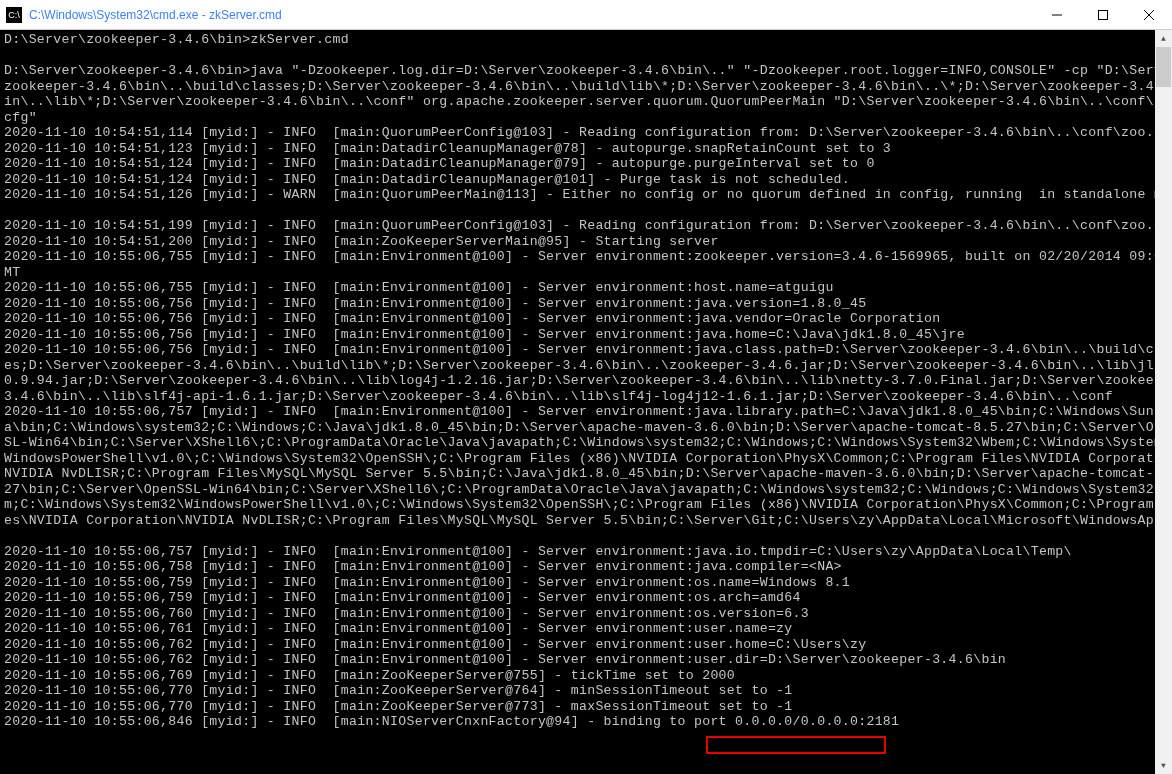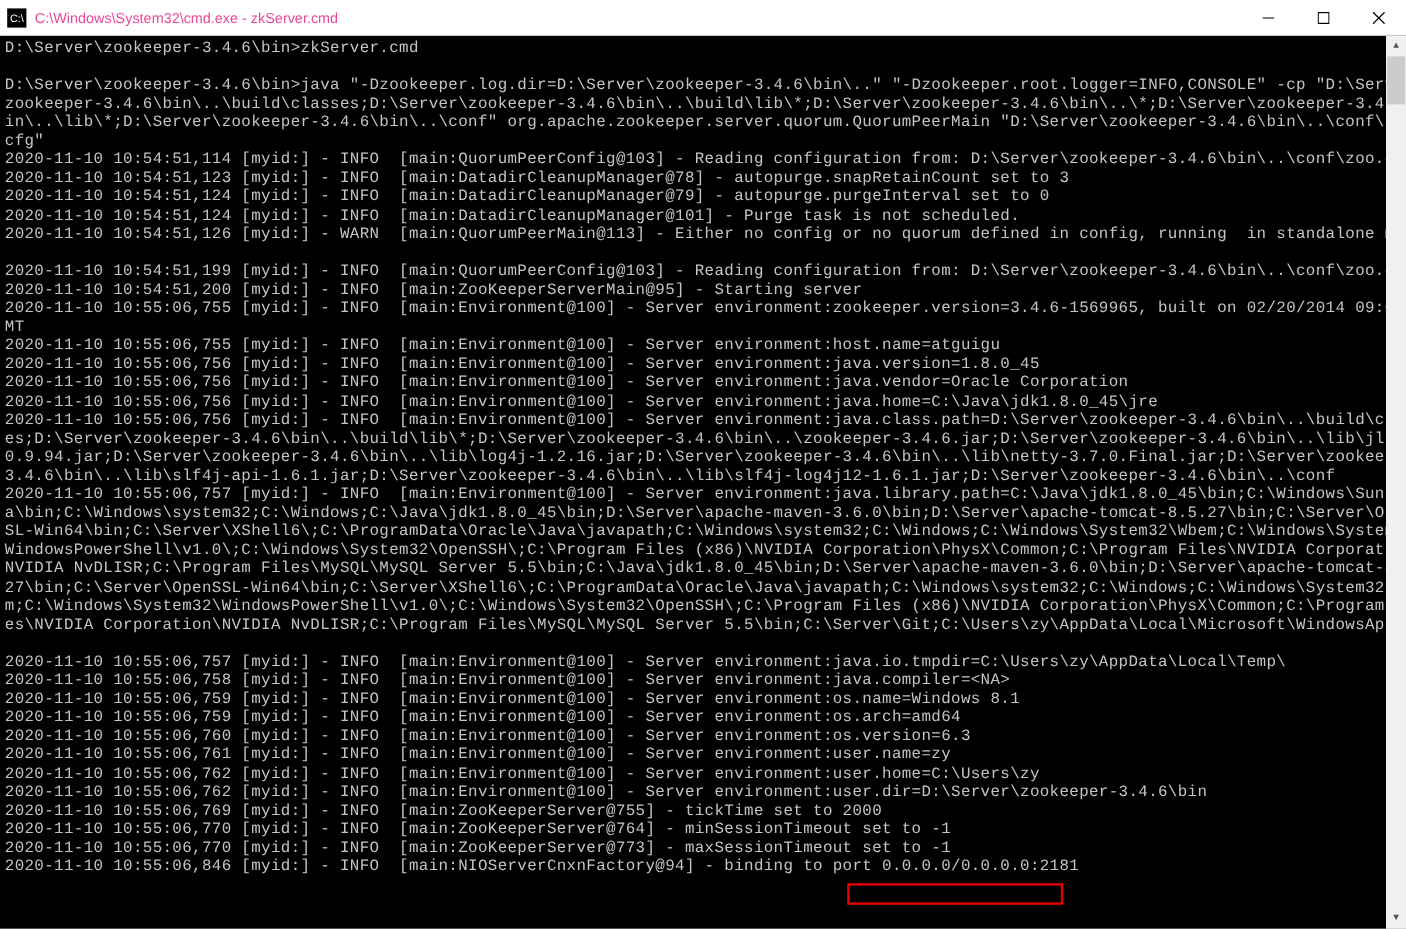--- a/index.html
+++ b/index.html
@@ -25,21 +25,21 @@
   .titlebar .icon {
     width: 16px; height: 16px;
     background: #000;
     margin-right: 7px;
     display: flex; align-items: center; justify-content: center;
     color: #fff; font-size: 9px; font-family: sans-serif;
   }
   .titlebar .title {
     font-family: "Segoe UI", Tahoma, sans-serif;
     font-size: 12px;
-    color: #ec4899;
+    color: #3b82f6;
     flex: 1;
   }
   .win-controls { display: flex; }
   .win-btn {
     width: 46px; height: 30px;
     display: flex; align-items: center; justify-content: center;
     font-family: sans-serif;
     font-size: 12px;
     color: #000;
   }

